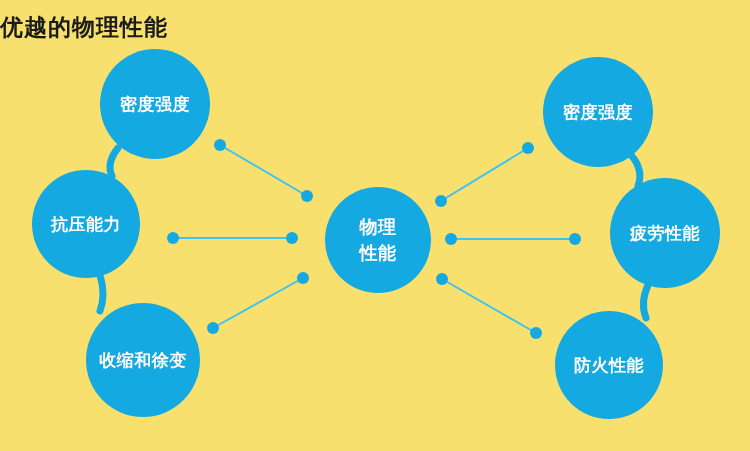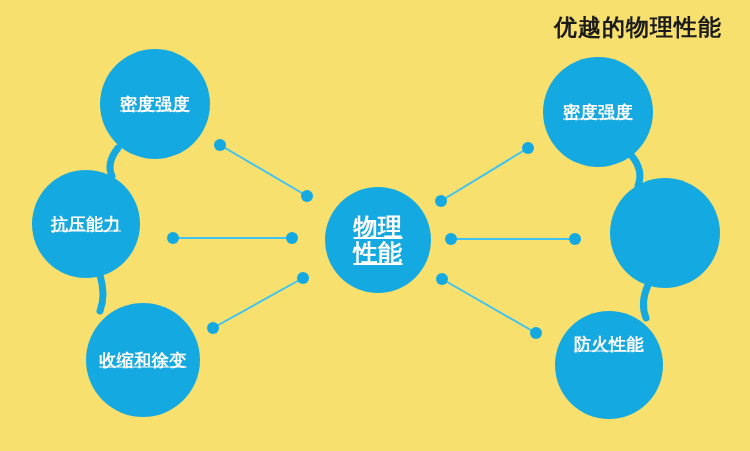--- a/index.html
+++ b/index.html
@@ -25,44 +25,43 @@
     left: 0;
     width: 750px;
     height: 451px;
     display: block;
   }
   .page-title {
     position: absolute;
     left: 0;
     top: 10px;
     width: 722px;
-    text-align: right;
+    text-align: left;
     font-size: 23px;
     font-weight: 700;
     color: #1b1b1b;
     letter-spacing: 1px;
     line-height: 34px;
     white-space: nowrap;
   }
   .node-label {
     position: absolute;
     text-align: center;
     color: #ffffff;
     font-weight: 700;
     font-size: 17px;
     line-height: 23px;
     letter-spacing: 0.5px;
     transform: translate(-50%, -50%);
     white-space: pre-line;
     pointer-events: none;
     text-shadow: 0 0 1px rgba(0,0,0,0.06);
-    text-decoration: underline;
   }
   .node-label.center-label {
-    font-size: 24px;
+    font-size: 18px;
     line-height: 26px;
   }
 </style>
 </head>
 <body>
 
 <div id="stage">
 
   <svg id="diagram-svg" viewBox="0 0 750 451" xmlns="http://www.w3.org/2000/svg">
       <path d="M 118 148 Q 106 163 112 176" fill="none" stroke="#14a9e1" stroke-width="7" stroke-linecap="round"></path>
@@ -109,15 +108,16 @@
     </svg>
 
   <div class="page-title">优越的物理性能</div>
 
   <div class="node-label center-label" style="left: 378px; top: 240px;">物理
 性能</div>
   <div class="node-label" style="left: 155px; top: 104px;">密度强度</div>
   <div class="node-label" style="left: 143px; top: 360px;">收缩和徐变</div>
   <div class="node-label" style="left: 86px; top: 224px;">抗压能力</div>
   <div class="node-label" style="left: 598px; top: 112px;">密度强度</div>
-  <div class="node-label" style="left: 609px; top: 344px;">防火性能</div>
+  <div class="node-label" style="left: 665px; top: 233px;">疲劳性能</div>
+  <div class="node-label" style="left: 609px; top: 365px;">防火性能</div>
 
 </div>
 
 </body></html>

